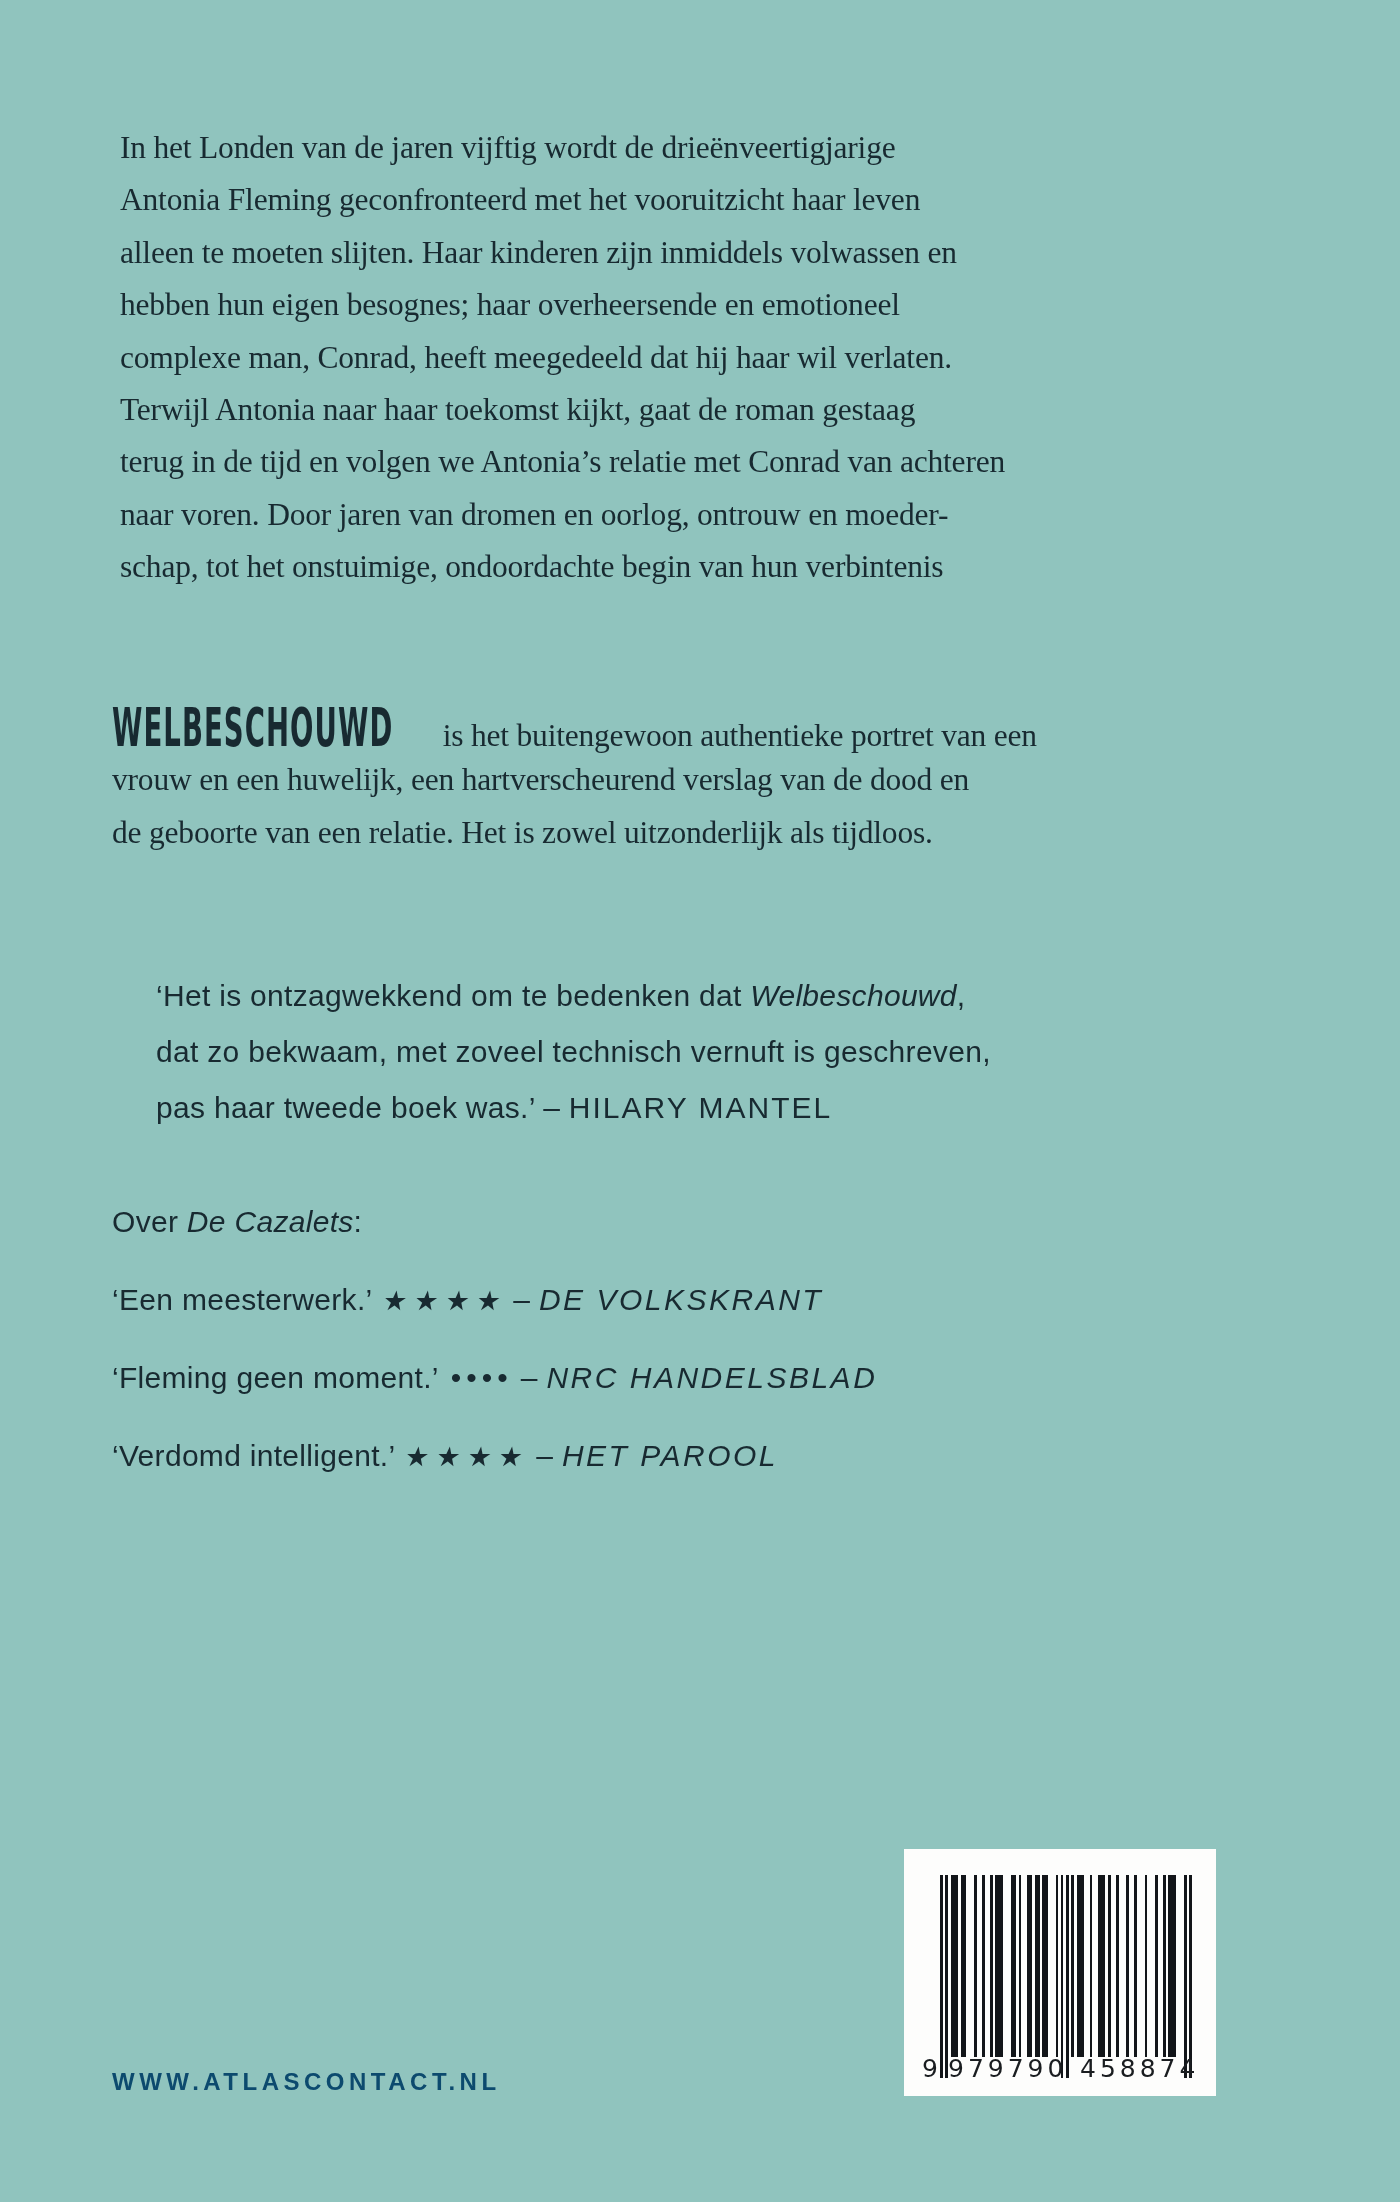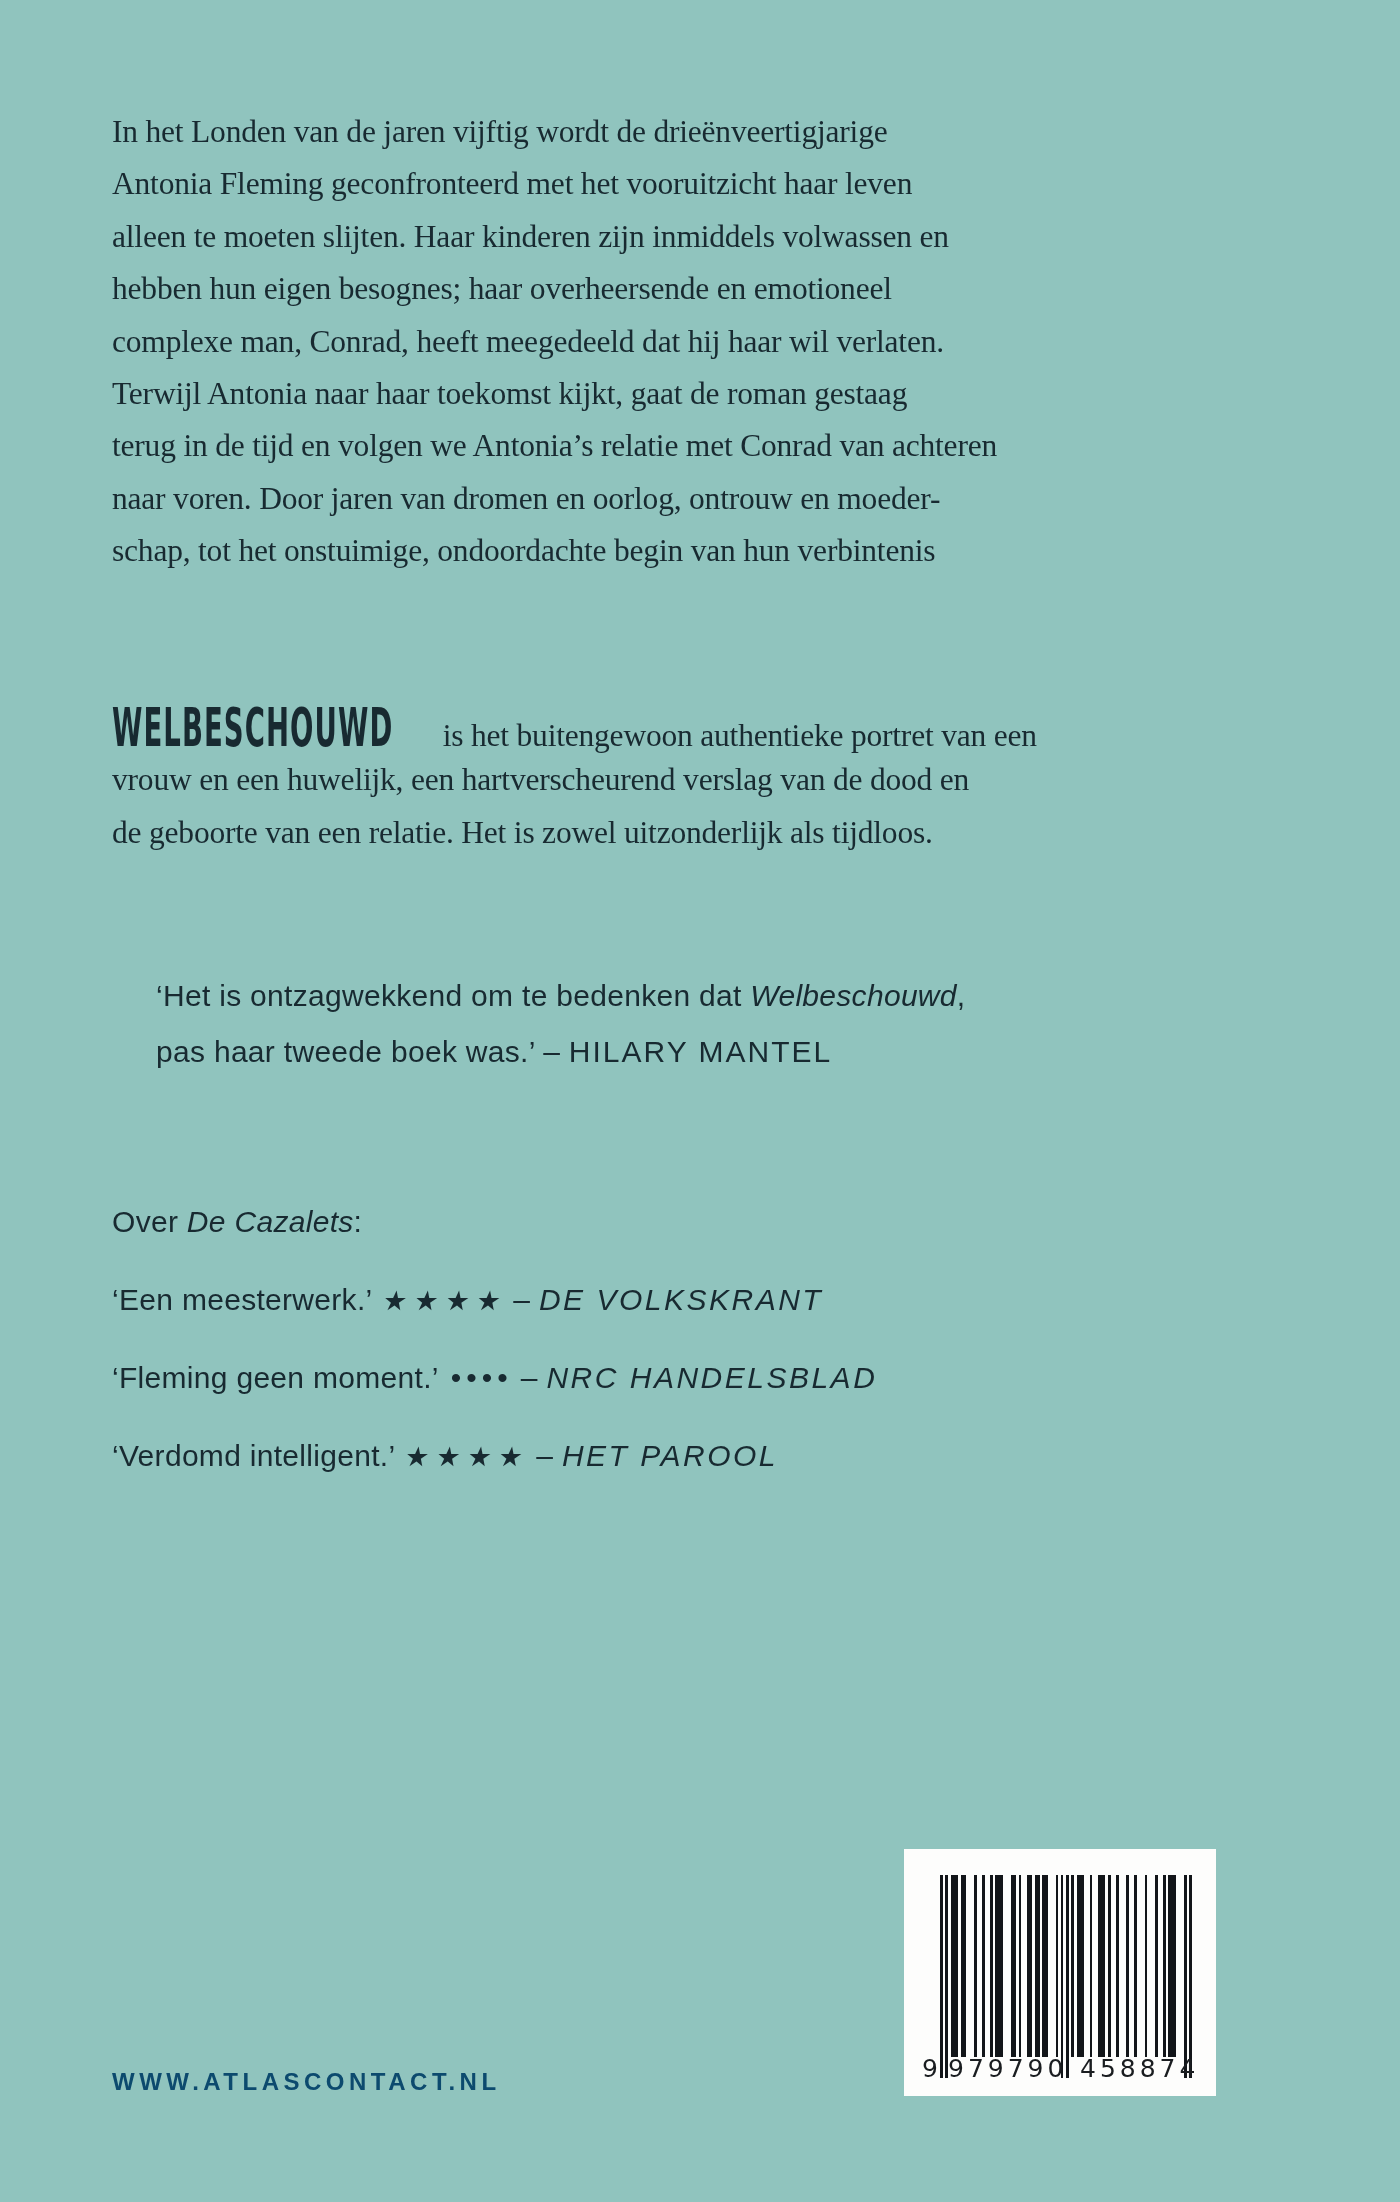--- a/index.html
+++ b/index.html
@@ -94,21 +94,21 @@
     font-family:"Liberation Sans", sans-serif;
     font-weight:700;
     font-size:24px;
     letter-spacing:4.5px;
     color:#0c4a6e;
   }
 </style>
 </head>
 <body>
 
-<div class="abs serif-par" style="top:106px;">
+<div class="abs serif-par" style="top:122px;margin-left:8px;">
   <div class="line">In het Londen van de jaren vijftig wordt de drieënveertigjarige</div>
   <div class="line">Antonia Fleming geconfronteerd met het vooruitzicht haar leven</div>
   <div class="line">alleen te moeten slijten. Haar kinderen zijn inmiddels volwassen en</div>
   <div class="line">hebben hun eigen besognes; haar overheersende en emotioneel</div>
   <div class="line">complexe man, Conrad, heeft meegedeeld dat hij haar wil verlaten.</div>
   <div class="line">Terwijl Antonia naar haar toekomst kijkt, gaat de roman gestaag</div>
   <div class="line">terug in de tijd en volgen we Antonia’s relatie met Conrad van achteren</div>
   <div class="line">naar voren. Door jaren van dromen en oorlog, ontrouw en moeder-</div>
   <div class="line">schap, tot het onstuimige, ondoordachte begin van hun verbintenis</div>
 </div>
@@ -116,20 +116,21 @@
 <div class="abs serif-par" style="top:702px;">
   <div class="line">
     <span class="display-word">WELBESCHOUWD</span><span> is het buitengewoon authentieke portret van een</span>
   </div>
   <div class="line">vrouw en een huwelijk, een hartverscheurend verslag van de dood en</div>
   <div class="line">de geboorte van een relatie. Het is zowel uitzonderlijk als tijdloos.</div>
 </div>
 
 <div class="abs sans quote-block" style="top:968px;">
   <div><span>‘Het is ontzagwekkend om te bedenken dat </span><span class="italic">Welbeschouwd</span><span>,</span></div>
+  <div>dat zo bekwaam, met zoveel technisch vernuft is geschreven,</div>
   <div><span>pas haar tweede boek was.’ – </span><span class="caps-name">HILARY MANTEL</span></div>
 </div>
 
 <div class="abs sans" style="left:112px;top:1205px;white-space:nowrap;">
   <span>Over </span><span class="italic">De Cazalets</span><span>:</span>
 </div>
 
 <div class="abs sans reviews" style="top:1283px;">
   <div class="review-line">
     <span>‘Een meesterwerk.’</span><span class="marks">★★★★</span><span>– </span><span class="source">DE VOLKSKRANT</span>

